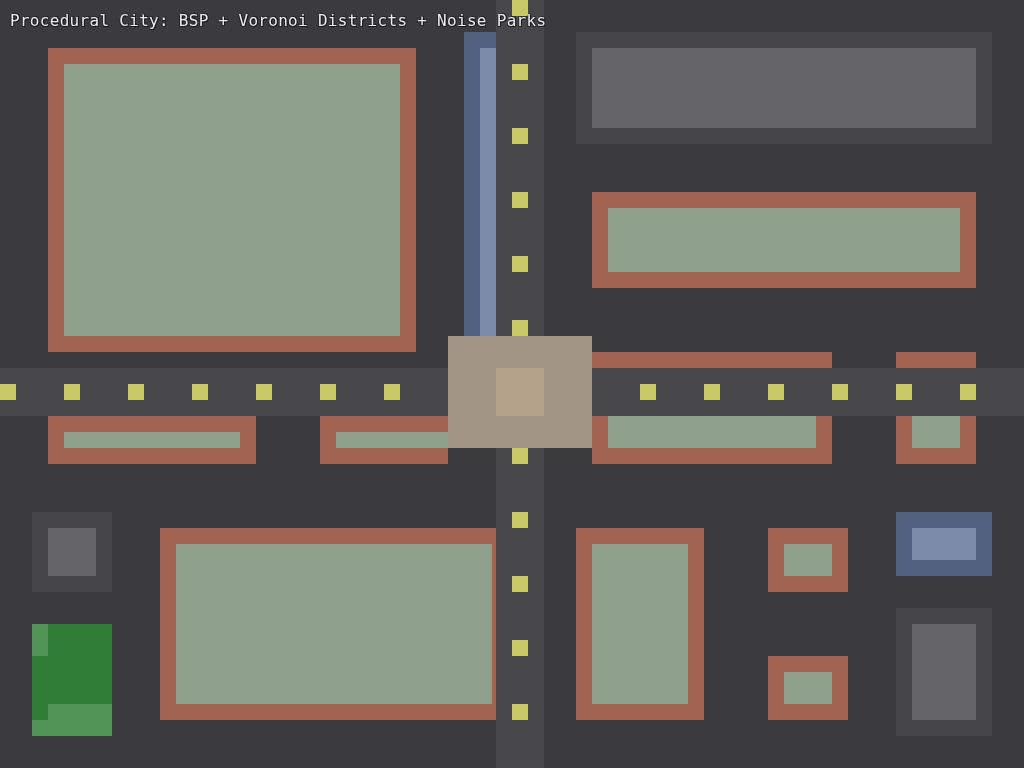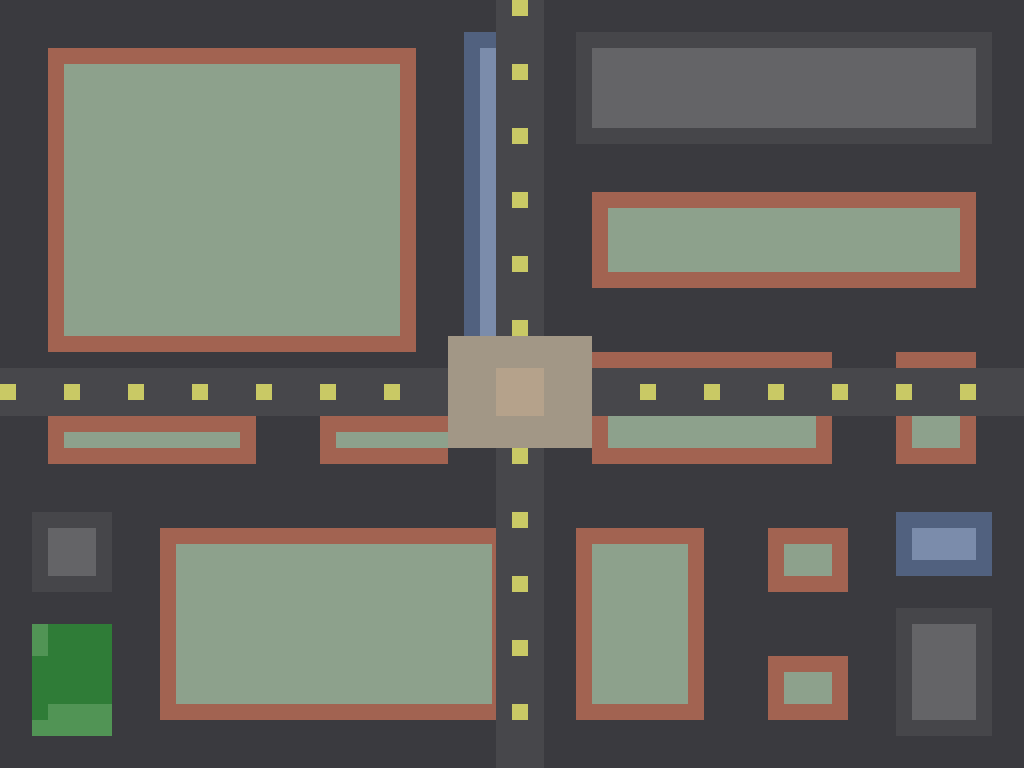--- a/index.html
+++ b/index.html
@@ -19,20 +19,21 @@
     letter-spacing: 0.3px;
     white-space: nowrap;
     text-shadow: 1px 1px 0 rgba(20,20,24,0.9), -1px 1px 0 rgba(20,20,24,0.6), 1px -1px 0 rgba(20,20,24,0.6);
     z-index: 50;
   }
 </style>
 </head>
 <body>
 
 <div class="stage" style="width: 1024px; height: 768px; background: rgb(58, 58, 63);">
+  <div class="map-title" style="color: rgb(237, 237, 237);">Procedural City: BSP + Voronoi Districts + Noise Parks</div>
 <div class="rect" style="left: 496px; top: 0px; width: 48px; height: 768px; background: rgb(71, 71, 75);"></div>
     <div class="rect" style="left: 0px; top: 368px; width: 1024px; height: 48px; background: rgb(71, 71, 75);"></div>
     <div class="rect" style="left: 512px; top: 0px; width: 16px; height: 16px; background: rgb(201, 201, 101);"></div>
     <div class="rect" style="left: 512px; top: 64px; width: 16px; height: 16px; background: rgb(201, 201, 101);"></div>
     <div class="rect" style="left: 512px; top: 128px; width: 16px; height: 16px; background: rgb(201, 201, 101);"></div>
     <div class="rect" style="left: 512px; top: 192px; width: 16px; height: 16px; background: rgb(201, 201, 101);"></div>
     <div class="rect" style="left: 512px; top: 256px; width: 16px; height: 16px; background: rgb(201, 201, 101);"></div>
     <div class="rect" style="left: 512px; top: 320px; width: 16px; height: 16px; background: rgb(201, 201, 101);"></div>
     <div class="rect" style="left: 512px; top: 448px; width: 16px; height: 16px; background: rgb(201, 201, 101);"></div>
     <div class="rect" style="left: 512px; top: 512px; width: 16px; height: 16px; background: rgb(201, 201, 101);"></div>

